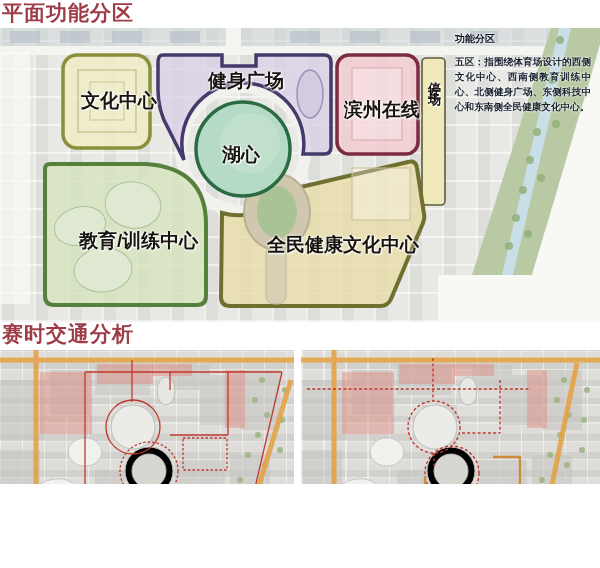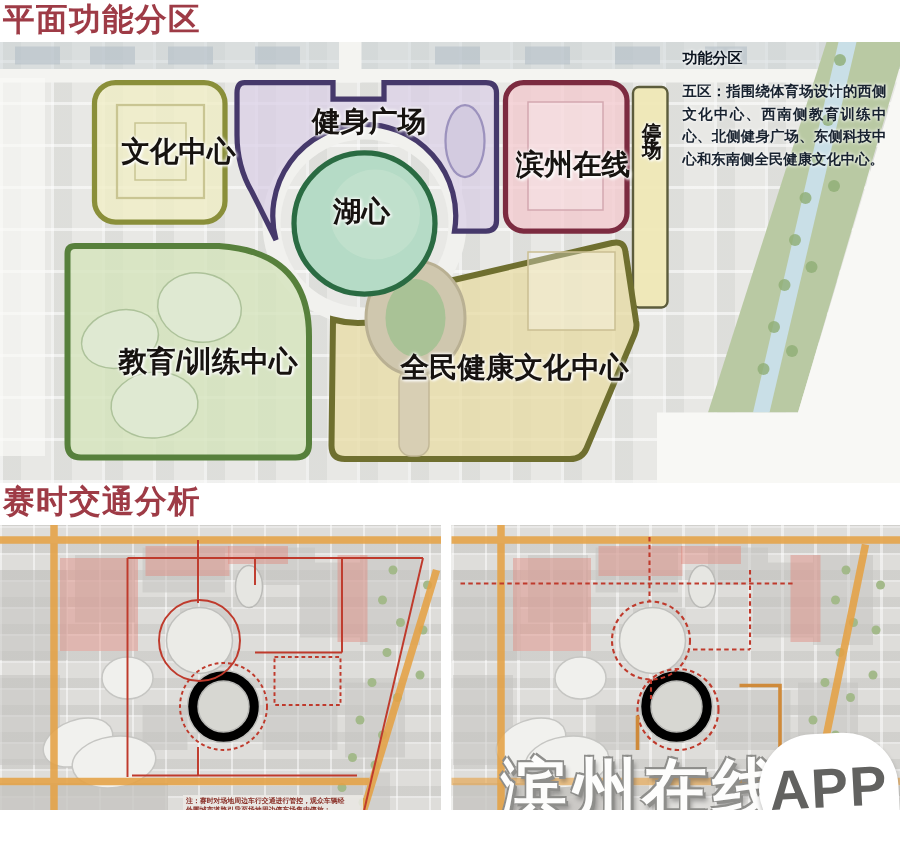--- a/index.html
+++ b/index.html
@@ -1,16 +1,16 @@
 <!DOCTYPE html>
 <html><head>
 <meta charset="utf-8">
 <style>
   html,body{margin:0;padding:0;background:#fff;}
-  .stage{position:relative;width:600px;height:540px;background:#fff;overflow:hidden;
+  .stage{position:relative;width:600px;height:484px;background:#fff;overflow:hidden;
          font-family:"Liberation Sans",sans-serif;}
   .sec-title{position:absolute;left:2px;font-family:"Liberation Serif",serif;
              font-weight:700;font-size:21px;color:#9e3b46;letter-spacing:1px;white-space:nowrap;}
   .t1{top:-1px;}
   .t2{top:320px;}
 
   
   .plan{position:absolute;left:0;top:28px;width:600px;height:294px;
         background-color:#e8e8e5;
         background-image:
@@ -126,21 +126,21 @@
       <ellipse cx="277" cy="184" rx="20" ry="26" fill="#a9c296"></ellipse>
       <rect x="352" y="140" width="58" height="52" fill="rgba(255,255,255,.3)" stroke="#cabf92" stroke-width="1"></rect>
 
       <circle cx="243" cy="121" r="47" stroke="#2a6b42" stroke-width="3.5" fill="#b5dbc6"></circle>
       <circle cx="250" cy="115" r="30" fill="#c4e2cf" opacity="0.7"></circle>
     </svg>
 
     <div class="zlabel" style="left:81px;top:60px;">文化中心</div>
     <div class="zlabel" style="left:208px;top:40px;">健身广场</div>
     <div class="zlabel" style="left:344px;top:69px;">滨州在线</div>
-    <div class="zlabel" style="left:222px;top:100px;text-align:center;">湖心</div>
+    <div class="zlabel" style="left:222px;top:114px;text-align:center;">湖心</div>
     <div class="zlabel" style="left:267px;top:204px;">全民健康文化中心</div>
     <div class="zlabel" style="left:79px;top:200px;">教育/训练中心</div>
     <div class="zlabel vert" style="left:425px;top:43px;">停车场</div>
 
     <div class="panel">
       <div class="panel-title">功能分区</div>
       <p>五区：指围绕体育场设计的西侧文化中心、西南侧教育训练中心、北侧健身广场、东侧科技中心和东南侧全民健康文化中心。</p>
     </div>
   </div>
 

